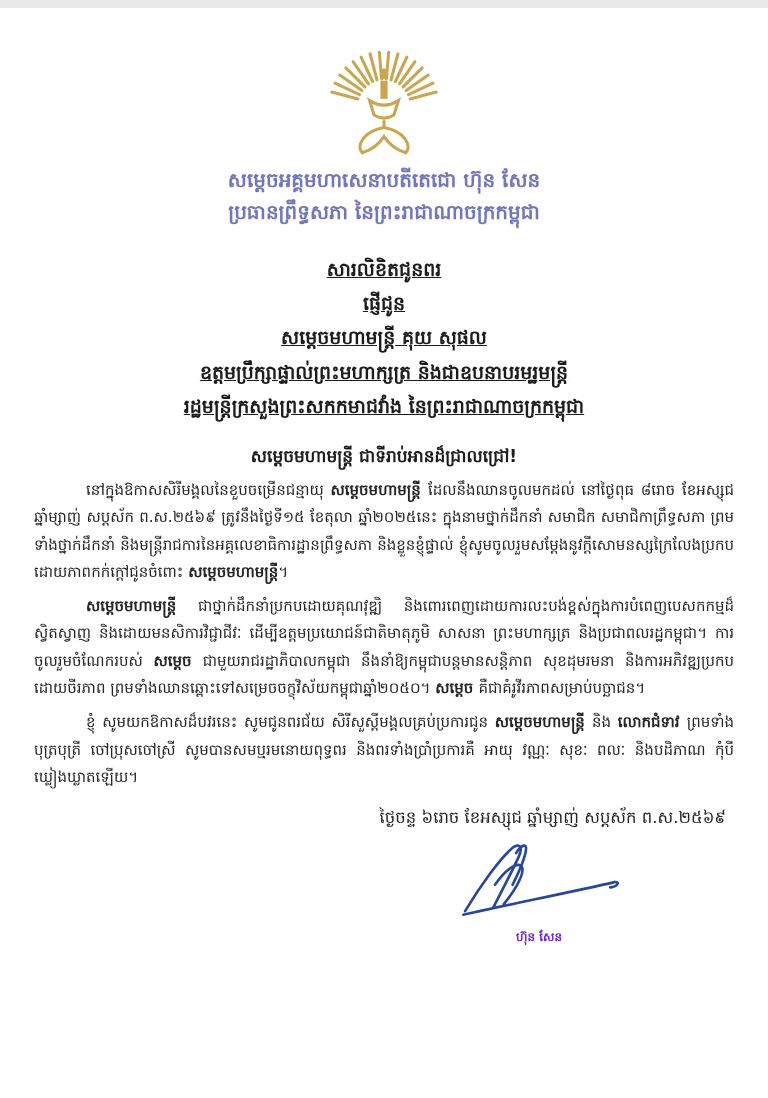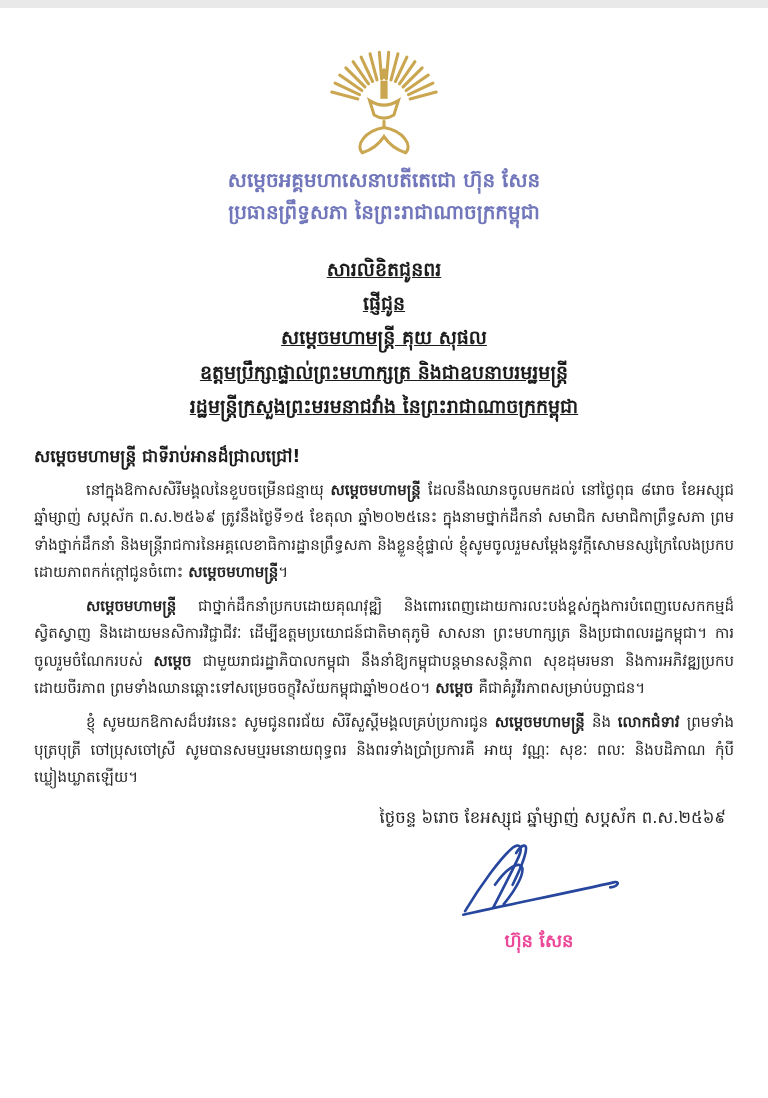--- a/index.html
+++ b/index.html
@@ -9,31 +9,31 @@
     position:relative; width:768px; height:1098px; margin:8px auto;
     background:var(--page-bg,#fff); color:var(--body-text,#222);
     padding:26px 34px 0 34px; overflow:hidden;
   }
   .emblem-wrap { display:flex; justify-content:center; margin-bottom:4px; }
   .emblem-wrap svg { color:var(--emblem-gold,#c9a64f); }
   .hdr { text-align:center; color:var(--header-blue,#7277bb); font-weight:bold;
          font-size:20px; line-height:1.6; }
   .title-block { text-align:center; font-weight:bold; font-size:19px;
                  line-height:1.8; margin-top:24px; color:#1c1c1c;text-decoration:underline; }
-  .salutation { font-weight:bold; font-size:17px; margin-top:22px; color:#1c1c1c; }
+  .salutation { font-weight:bold; font-size:17px; margin-top:22px; color:#1c1c1c;text-align:center; }
   .letter-body .para { font-size:15px; line-height:1.82; text-align:justify;
                        text-indent:52px; margin-top:7px; color:#242424; }
   .letter-body .para .b { font-weight:bold; }
   .dateline { text-align:right; font-size:16.5px; line-height:1.78;
               margin-top:12px; padding-right:8px; color:#242424; }
   .day-blue { color:var(--handwritten-blue,#1d51c8); font-weight:bold; }
   .sig-block { width:250px; margin-left:auto; margin-right:70px; margin-top:6px;
                text-align:center; }
   .sig-block svg { color:var(--signature-blue,#27479e); display:block; margin:0 auto; }
-  .sig-name { font-weight:bold; font-size:18px; margin-top:2px; color:#ec4899; }
+  .sig-name { font-weight:bold; font-size:12px; margin-top:2px; color:#6d28d9; }
 </style>
 </head>
 <body>
 
 <div class="page">
 
   <div class="emblem-wrap">
     <svg width="126" height="126" viewBox="0 0 140 140" fill="none" stroke="currentColor" stroke-width="3.4" stroke-linecap="round">
 
       <line x1="67.4" y1="50.1" x2="64.8" y2="20.2"></line>
@@ -66,21 +66,21 @@
   <div class="hdr">
     <div>សម្តេចអគ្គមហាសេនាបតីតេជោ ហ៊ុន សែន</div>
     <div>ប្រធានព្រឹទ្ធសភា នៃព្រះរាជាណាចក្រកម្ពុជា</div>
   </div>
 
   <div class="title-block">
     <div>សារលិខិតជូនពរ</div>
     <div>ផ្ញើជូន</div>
     <div>សម្តេចមហាមន្ត្រី គុយ សុផល</div>
     <div>ឧត្តមប្រឹក្សាផ្ទាល់ព្រះមហាក្សត្រ និងជាឧបនាបរមរ្ឋមន្ត្រី</div>
-    <div>រដ្ឋមន្ត្រីក្រសួងព្រះមរមនាជវាំង នៃព្រះរាជាណាចក្រកម្ពុជា</div>
+    <div>រដ្ឋមន្ត្រីក្រសួងព្រះសកកមាជវាំង នៃព្រះរាជាណាចក្រកម្ពុជា</div>
   </div>
 
   <div class="salutation">សម្តេចមហាមន្ត្រី ជាទីរាប់អានដ៏ជ្រាលជ្រៅ!</div>
 
   <div class="letter-body">
       <p class="para"><span>នៅក្នុងឱកាសសិរីមង្គលនៃខួបចម្រើនជន្មាយុ </span><span class="b">សម្តេចមហាមន្ត្រី </span><span>ដែលនឹងឈានចូលមកដល់ នៅថ្ងៃពុធ ៨រោច ខែអស្សុជ ឆ្នាំម្សាញ់ សប្តស័ក ព.ស.២៥៦៩ ត្រូវនឹងថ្ងៃទី១៥ ខែតុលា ឆ្នាំ២០២៥នេះ ក្នុងនាមថ្នាក់ដឹកនាំ សមាជិក សមាជិកាព្រឹទ្ធសភា ព្រមទាំងថ្នាក់ដឹកនាំ និងមន្ត្រីរាជការនៃអគ្គលេខាធិការដ្ឋានព្រឹទ្ធសភា និងខ្លួនខ្ញុំផ្ទាល់ ខ្ញុំសូមចូលរួមសម្តែងនូវក្តីសោមនស្សក្រៃលែងប្រកបដោយភាពកក់ក្តៅជូនចំពោះ </span><span class="b">សម្តេចមហាមន្ត្រី</span><span>។</span></p>
       <p class="para"><span class="b">សម្តេចមហាមន្ត្រី </span><span>ជាថ្នាក់ដឹកនាំប្រកបដោយគុណវុឌ្ឍិ និងពោរពេញដោយការលះបង់ខ្ពស់ក្នុងការបំពេញបេសកកម្មដ៏ស្វិតស្វាញ និងដោយមនសិការវិជ្ជាជីវៈ ដើម្បីឧត្តមប្រយោជន៍ជាតិមាតុភូមិ សាសនា ព្រះមហាក្សត្រ និងប្រជាពលរដ្ឋកម្ពុជា។ ការចូលរួមចំណែករបស់ </span><span class="b">សម្តេច </span><span>ជាមួយរាជរដ្ឋាភិបាលកម្ពុជា នឹងនាំឱ្យកម្ពុជាបន្តមានសន្តិភាព សុខដុមរមនា និងការអភិវឌ្ឍប្រកបដោយចីរភាព ព្រមទាំងឈានឆ្ពោះទៅសម្រេចចក្ខុវិស័យកម្ពុជាឆ្នាំ២០៥០។ </span><span class="b">សម្តេច </span><span>គឺជាគំរូវីរភាពសម្រាប់បច្ឆាជន។</span></p>
       <p class="para"><span>ខ្ញុំ សូមយកឱកាសដ៏បវរនេះ សូមជូនពរជ័យ សិរីសួស្តីមង្គលគ្រប់ប្រការជូន </span><span class="b">សម្តេចមហាមន្ត្រី </span><span>និង </span><span class="b">លោកជំទាវ </span><span>ព្រមទាំងបុត្របុត្រី ចៅប្រុសចៅស្រី សូមបានសមប្មរមនោយពុទ្ធពរ និងពរទាំងប្រាំប្រការគឺ អាយុ វណ្ណៈ សុខៈ ពលៈ និងបដិភាណ កុំបីឃ្លៀងឃ្លាតឡើយ។</span></p>
     </div>
 

